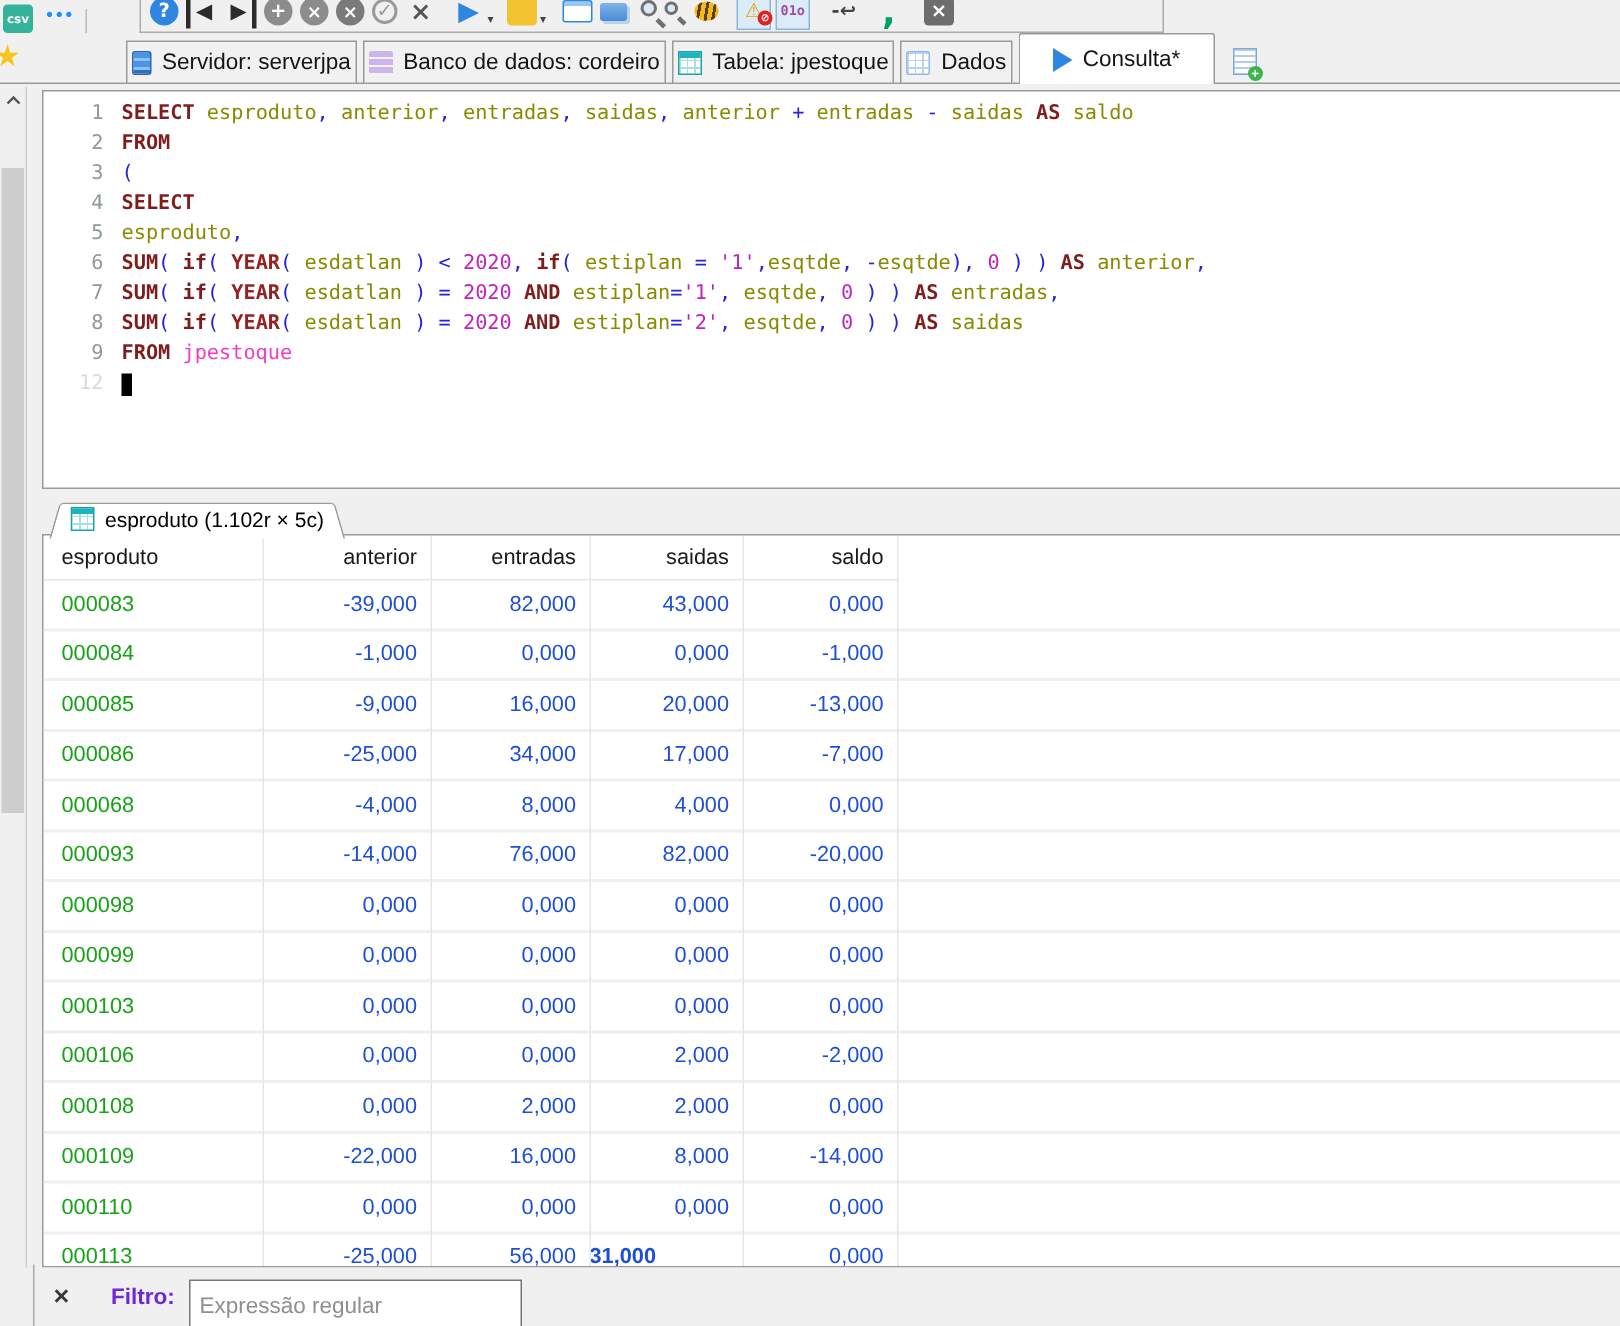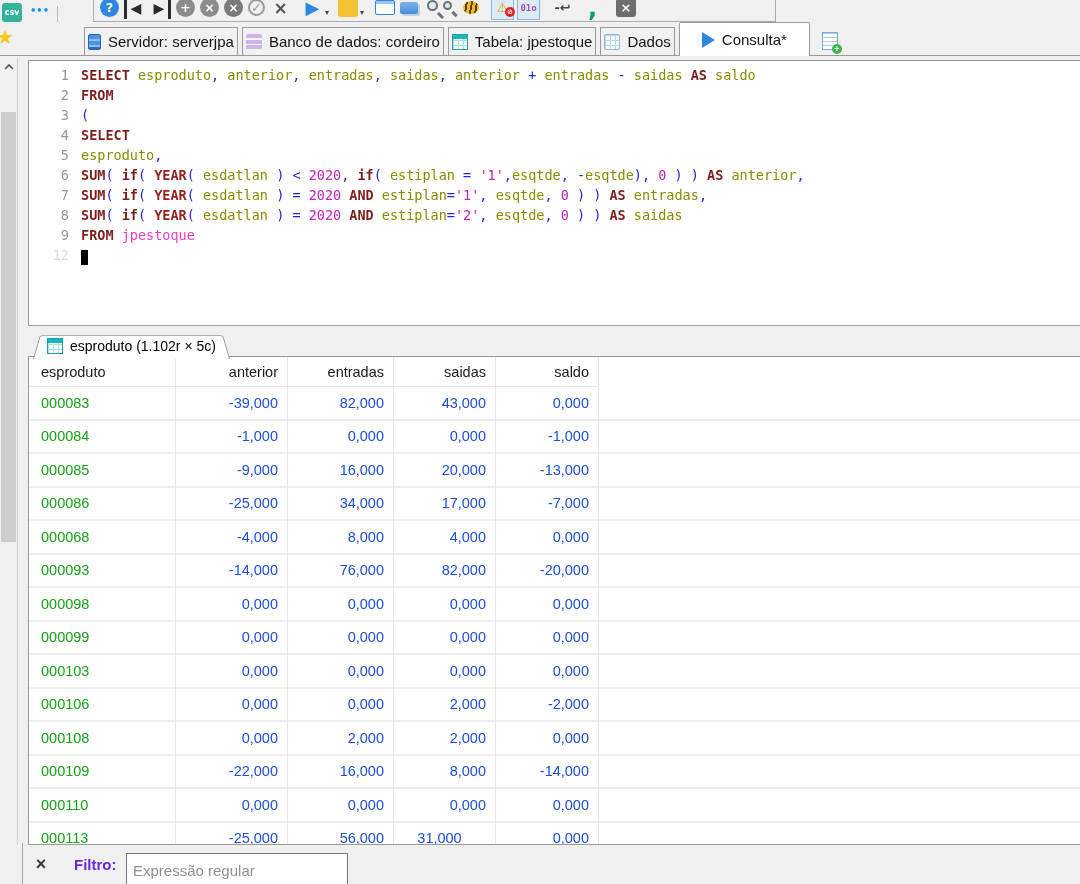--- a/index.html
+++ b/index.html
@@ -291,21 +291,21 @@
       <div class="gcell c-id" style="width: 146px; text-align: left; padding: 0px 0px 0px 12px;">000110</div>
       <div class="gcell c-num" style="width: 112px; text-align: right; padding: 0px 9px 0px 0px;">0,000</div>
       <div class="gcell c-num" style="width: 106px; text-align: right; padding: 0px 9px 0px 0px;">0,000</div>
       <div class="gcell c-num" style="width: 102px; text-align: right; padding: 0px 9px 0px 0px;">0,000</div>
       <div class="gcell c-num" style="width: 103px; text-align: right; padding: 0px 9px 0px 0px;">0,000</div>
     </div>
     <div class="grow">
       <div class="gcell c-id" style="width: 146px; text-align: left; padding: 0px 0px 0px 12px;">000113</div>
       <div class="gcell c-num" style="width: 112px; text-align: right; padding: 0px 9px 0px 0px;">-25,000</div>
       <div class="gcell c-num" style="width: 106px; text-align: right; padding: 0px 9px 0px 0px;">56,000</div>
-      <div class="gcell c-num" style="width: 102px; text-align: center; padding: 0px 9px 0px 0px;">31,000</div>
+      <div class="gcell c-num" style="width: 102px; text-align: left; padding: 0px 9px 0px 0px; font-weight: bold;">31,000</div>
       <div class="gcell c-num" style="width: 103px; text-align: right; padding: 0px 9px 0px 0px;">0,000</div>
     </div>
   </div>
 
 <div id="filterbar">
   <div id="fb-sep"></div>
   <div id="fb-close">×</div>
   <div id="fb-label">Filtro:</div>
   <input id="fb-input" type="text" placeholder="Expressão regular" style="">
 </div>

